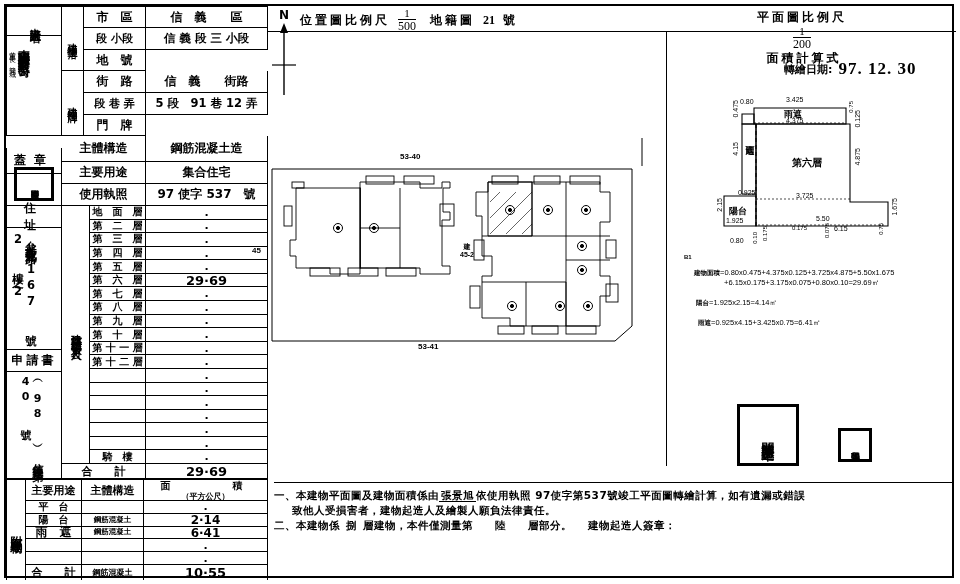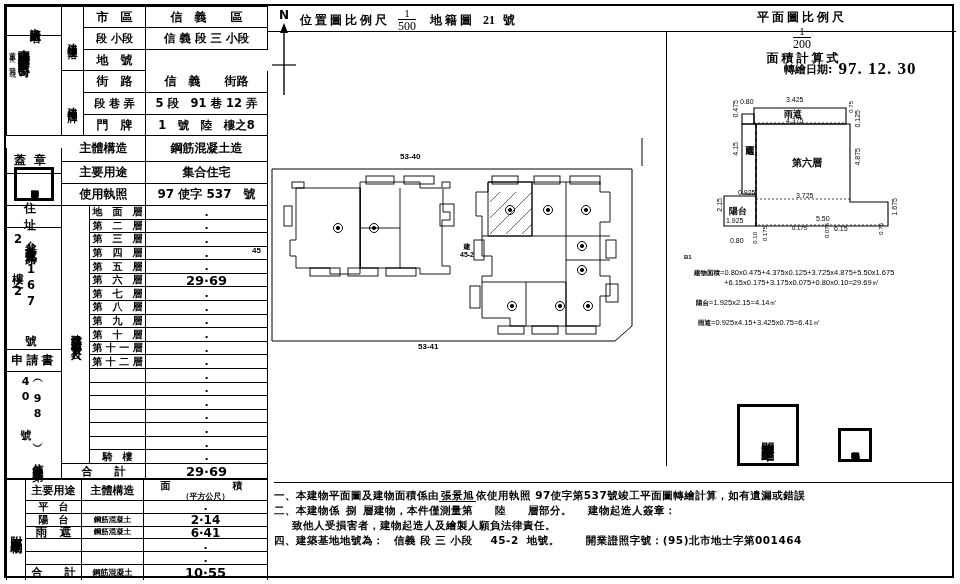--- a/index.html
+++ b/index.html
@@ -115,23 +115,20 @@
   <div class="abs bx ctr" style="left:78px;top:87px;width:62px;height:22px;border-left:none;border-top:none;">
     <span class="b" style="font-size:11px;">段 巷 弄</span>
   </div>
   <div class="abs bx ctr" style="left:140px;top:87px;width:122px;height:22px;border-left:none;border-top:none;">
     <span class="b" style="font-size:11.5px;">5 段　91 巷 12 弄</span>
   </div>
 
   <div class="abs bx ctr" style="left:78px;top:109px;width:62px;height:21px;border-left:none;border-top:none;">
     <span class="b" style="font-size:12px;">門　牌</span>
   </div>
-  <div class="abs bx ctr" style="left:140px;top:109px;width:122px;height:21px;border-left:none;border-top:none;">
-    <span class="b" style="font-size:11.5px;">1　號　陸　樓之8</span>
-  </div>
 
   <div class="abs bx ctr" style="left:56px;top:130px;width:84px;height:26px;border-left:none;border-top:none;">
     <span class="b" style="font-size:12px;">主體構造</span>
   </div>
   <div class="abs bx ctr" style="left:140px;top:130px;width:122px;height:26px;border-left:none;border-top:none;">
     <span class="b" style="font-size:12px;">鋼筋混凝土造</span>
   </div>
 
   <div class="abs bx ctr" style="left:56px;top:156px;width:84px;height:22px;border-left:none;border-top:none;">
     <span class="b" style="font-size:12px;">主要用途</span>
@@ -564,25 +561,22 @@
   </div>
   <div class="abs seal" style="left:832px;top:422px;width:34px;height:34px;">
     <span class="sealtxt" style="font-size:9px;">張景旭印</span>
   </div>
 
   <div class="abs" style="left:268px;top:476px;width:680px;height:90px;border-top:1px solid #000;padding-top:4px;">
 
     <div class="note b" style="margin-top:2px;">
       <span>一、本建物平面圖及建物面積係由</span><span class="ul">張景旭</span><span>依使用執照</span> <span>97使字第537號竣工平面圖轉繪計算，如有遺漏或錯誤</span>
     </div>
+    <div class="note b" style="padding-left:18px;margin-top:1px;">致他人受損害者，建物起造人及繪製人願負法律責任。</div>
+
     <div class="note b" style="margin-top:1px;">
       <span>二、本建物係</span><span style="padding:0 6px;">捌</span><span>層建物，本件僅測量第</span><span style="padding:0 22px;">陸</span><span>層部分。</span><span style="padding-left:16px;">建物起造人簽章：</span>
     </div>
 
-    <div class="note b" style="padding-left:18px;margin-top:1px;">致他人受損害者，建物起造人及繪製人願負法律責任。</div>
-
-
-    <div class="note b" style="margin-top:1px;">
-      <span>四、建築基地地號為：</span><span style="padding:0 10px;">信義 段 三 小段</span><span style="padding:0 8px;">45-2</span><span>地號。</span><span style="padding-left:26px;">開業證照字號：</span><span>(95)北市地士字第001464</span>
-    </div>
+
   </div>
 
 </div>
 
 </body></html>

